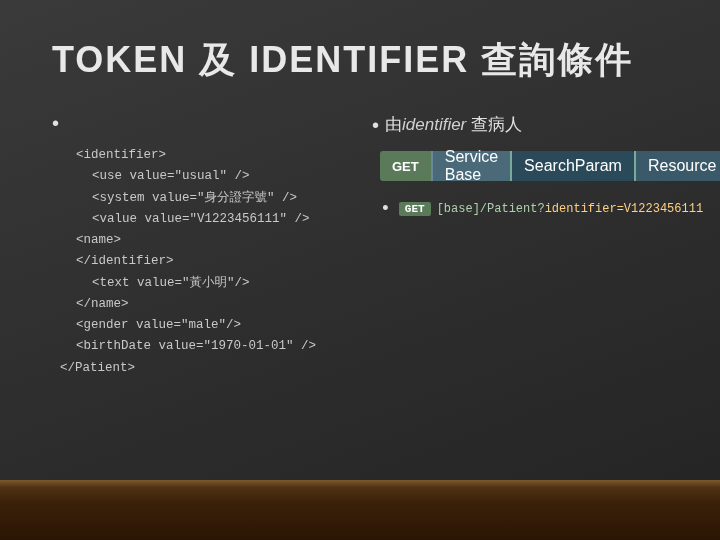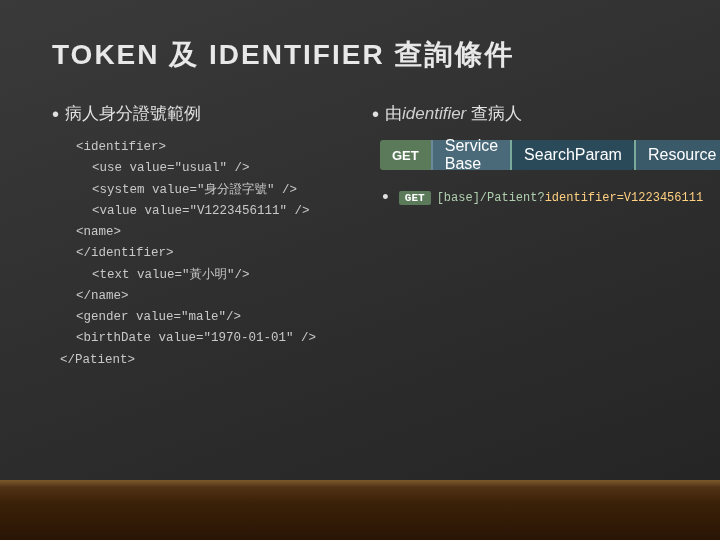--- a/index.html
+++ b/index.html
@@ -29,21 +29,21 @@
 
     .floor::before {
       content: '';
       position: absolute;
       top: 0; left: 0; right: 0;
       height: 6px;
       background: linear-gradient(180deg, #7a5a2a, #5a3a1a);
     }
 
     .title {
-      font-size: 28px;
+      font-size: 36px;
       font-weight: bold;
       color: #e8e8e8;
       letter-spacing: 2px;
       margin-bottom: 28px;
       text-transform: uppercase;
     }
 
     .content-area {
       display: flex;
       gap: 40px;
@@ -174,21 +174,20 @@
 
   <div class="title">
     <span>TOKEN 及 IDENTIFIER 查詢條件</span>
   </div>
 
   <div class="content-area">
 
     <div class="left-col">
       <div class="bullet-heading">
         <span class="bullet-dot">•</span>
-        <span class="heading-text">病人身分證號範例</span>
       </div>
 
       <div class="code-block">
         <div class="indent1">    &lt;identifier&gt;</div>
         <div class="indent2">        &lt;use value="usual" /&gt;</div>
         <div class="indent2">        &lt;system value="身分證字號" /&gt;</div>
         <div class="indent2">        &lt;value value="V1223456111" /&gt;</div>
         <div class="indent1">    &lt;name&gt;</div>
         <div class="indent1">    &lt;/identifier&gt;</div>
         <div class="indent2">        &lt;text value="黃小明"/&gt;</div>

